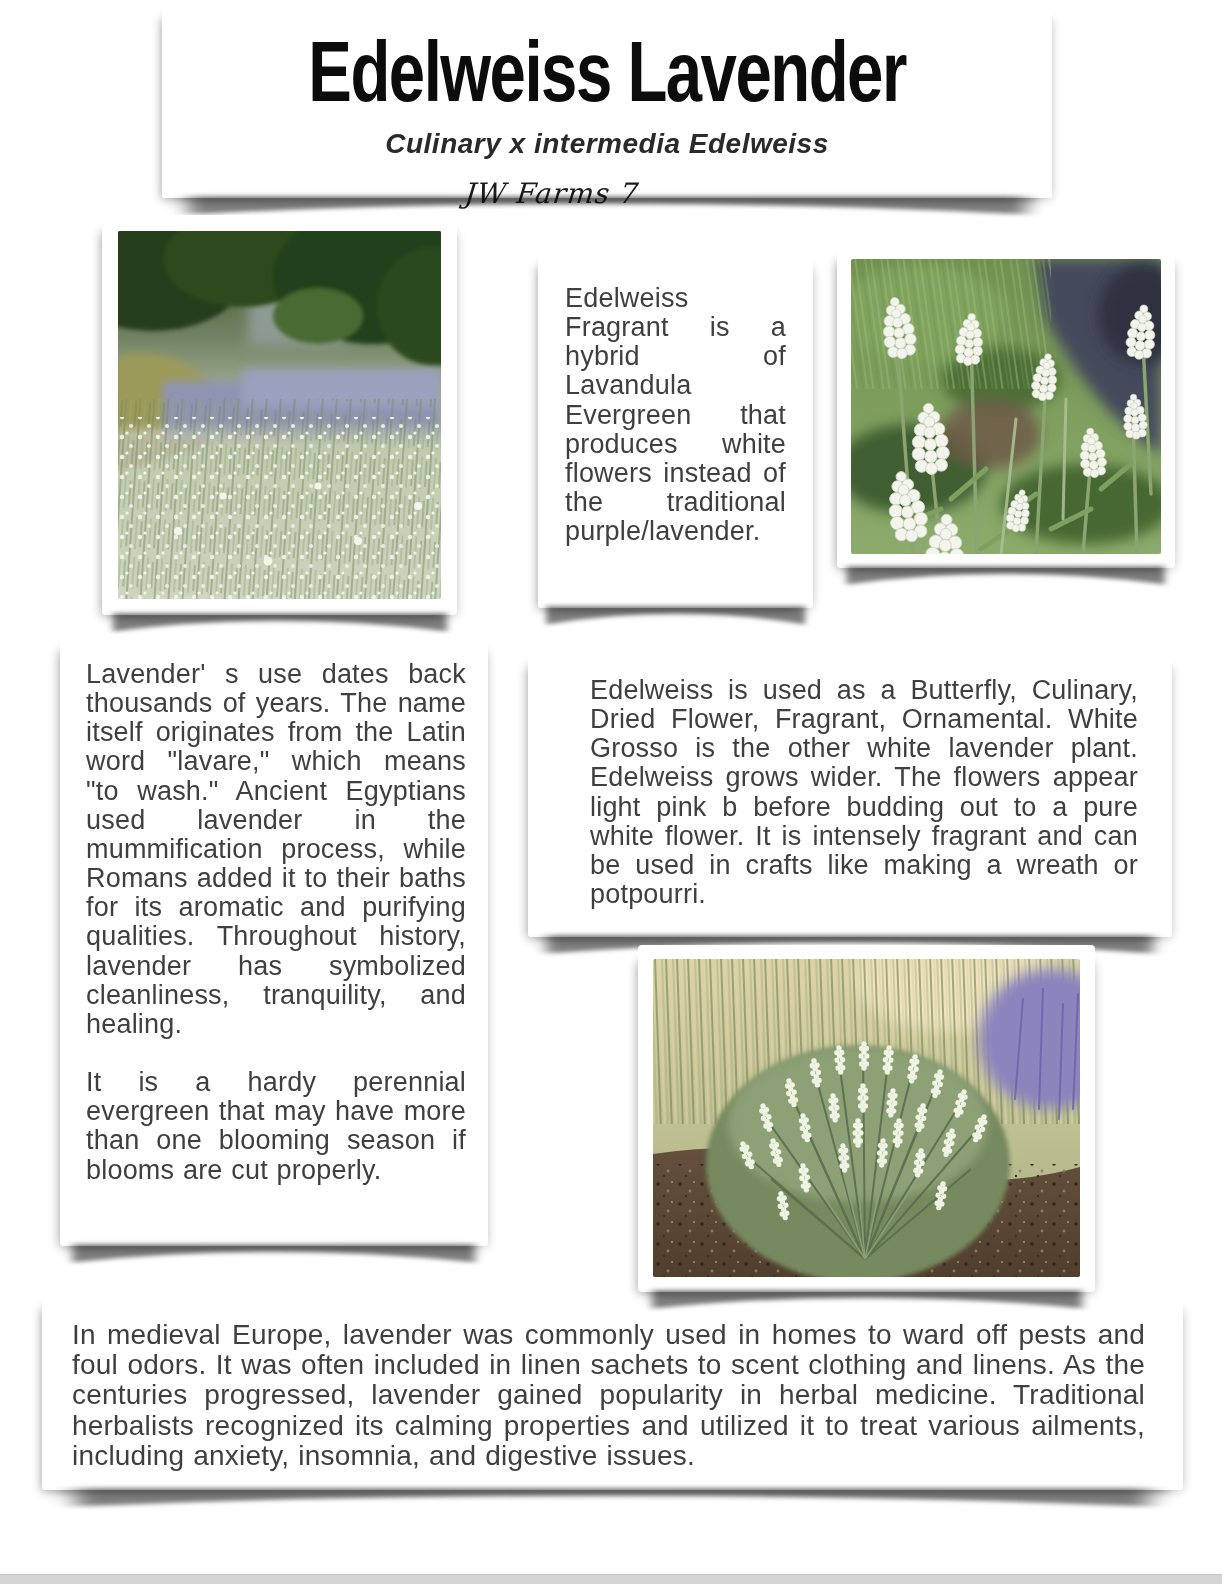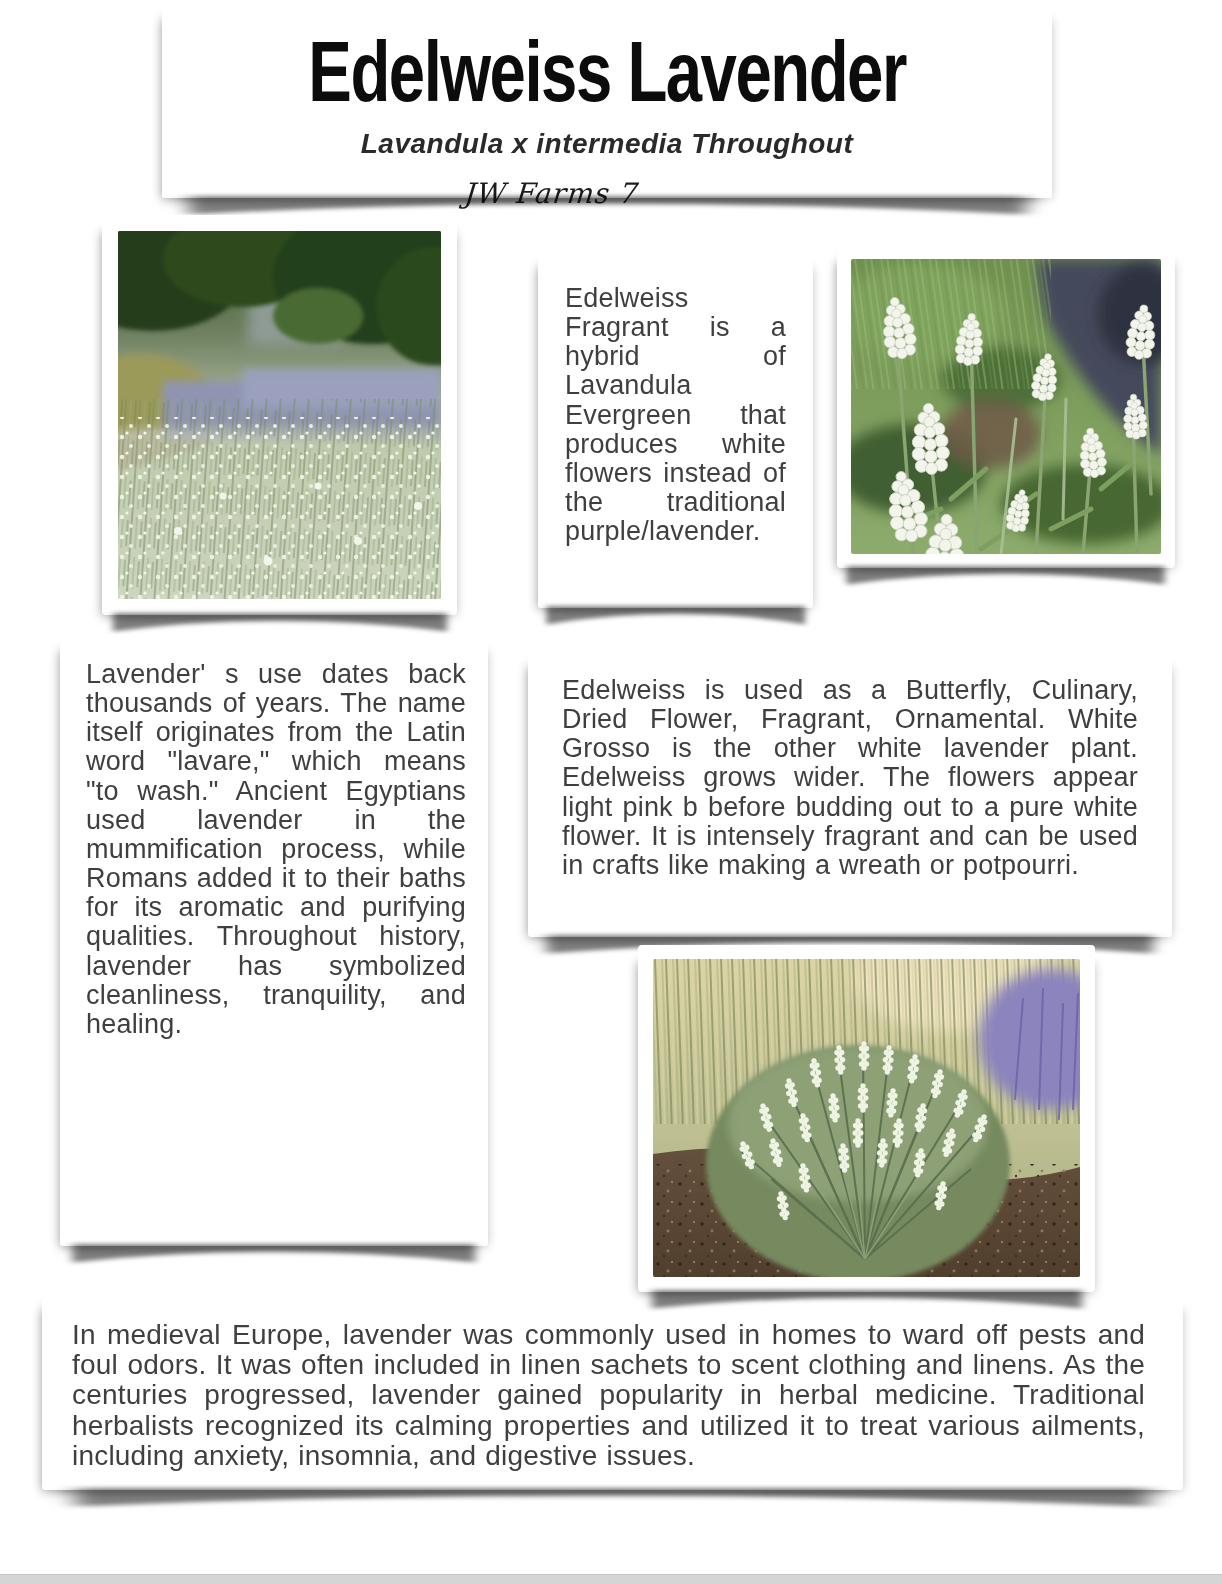--- a/index.html
+++ b/index.html
@@ -65,21 +65,21 @@
   .closeup-card svg.photo{left:14px; top:14px;}
   .bush-card   {left:638px; top:945px; width:457px; height:347px; z-index:4;}
   .bush-card   svg.photo{left:15px; top:14px;}
 
   
   .intro-card   {left:538px; top:250px;  width:275px;  height:358px;}
   .intro-card   .txt{padding:34px 27px 0 27px;}
   .history-card {left:60px;  top:634px;  width:428px;  height:612px;}
   .history-card .txt{padding:26px 22px 0 26px;}
   .uses-card    {left:528px; top:650px;  width:644px;  height:287px; z-index:3;}
-  .uses-card    .txt{padding:26px 34px 0 34px;}
+  .uses-card    .txt{padding:26px 34px 0 34px;margin-left:28px;}
   .medieval-card{left:42px;  top:1292px; width:1141px; height:198px; z-index:2;}
   .medieval-card .txt{padding:28px 38px 0 30px; font-size:28px;}
 
   .bottom-bar{
     position:absolute; left:0; bottom:0; width:100%; height:9px;
     background:#d5d5d5;
     border-top:1px solid #c3c3c3;
   }
   .hidden-defs{position:absolute; width:0; height:0; overflow:hidden;}
 </style>
@@ -183,21 +183,21 @@
     </pattern>
   </defs>
 </svg>
 
 <div class="page">
 
   <div class="card header-card">
     <div class="title">
       <span class="title-inner">Edelweiss Lavender</span>
     </div>
-    <div class="subtitle">Lavandula x intermedia Throughout</div>
+    <div class="subtitle">Culinary x intermedia Edelweiss</div>
     <div class="byline">JW Farms 7</div>
     <svg class="curl" viewBox="0 0 100 14" preserveAspectRatio="none">
         <use href="#curlp"></use>
       </svg>
   </div>
 
   <div class="card photo-frame field-card">
     <svg class="photo" width="323" height="368" viewBox="0 0 323 368">
       <rect width="323" height="368" fill="url(#gField)"></rect>
       <rect x="130" y="0" width="95" height="115" fill="#8e9b94" filter="url(#pb7)"></rect>
@@ -284,20 +284,21 @@
       <use href="#wspike" transform="translate(170 240) scale(.9) rotate(10)"></use>
     </svg>
     <svg class="curl" viewBox="0 0 100 14" preserveAspectRatio="none">
         <use href="#curlp"></use>
       </svg>
   </div>
 
   <div class="card history-card">
     <div class="txt">
       <p>Lavender' s use dates back thousands of years. The name itself originates from the Latin word "lavare," which means "to wash." Ancient Egyptians used lavender in the mummification process, while Romans added it to their baths for its aromatic and purifying qualities. Throughout history, lavender has symbolized cleanliness, tranquility, and healing.</p>
+      <p>It is a hardy perennial evergreen that may have more than one blooming season if blooms are cut properly.</p>
     </div>
     <svg class="curl" viewBox="0 0 100 14" preserveAspectRatio="none">
         <use href="#curlp"></use>
       </svg>
   </div>
 
   <div class="card uses-card">
     <div class="txt">Edelweiss is used as a Butterfly, Culinary, Dried Flower, Fragrant, Ornamental.  White Grosso is the other white lavender plant.  Edelweiss grows wider.  The flowers appear light pink b before budding out to a pure white flower.  It is intensely fragrant and can be used in crafts like making a wreath or potpourri.</div>
     <svg class="curl" viewBox="0 0 100 14" preserveAspectRatio="none">
         <use href="#curlp"></use>

